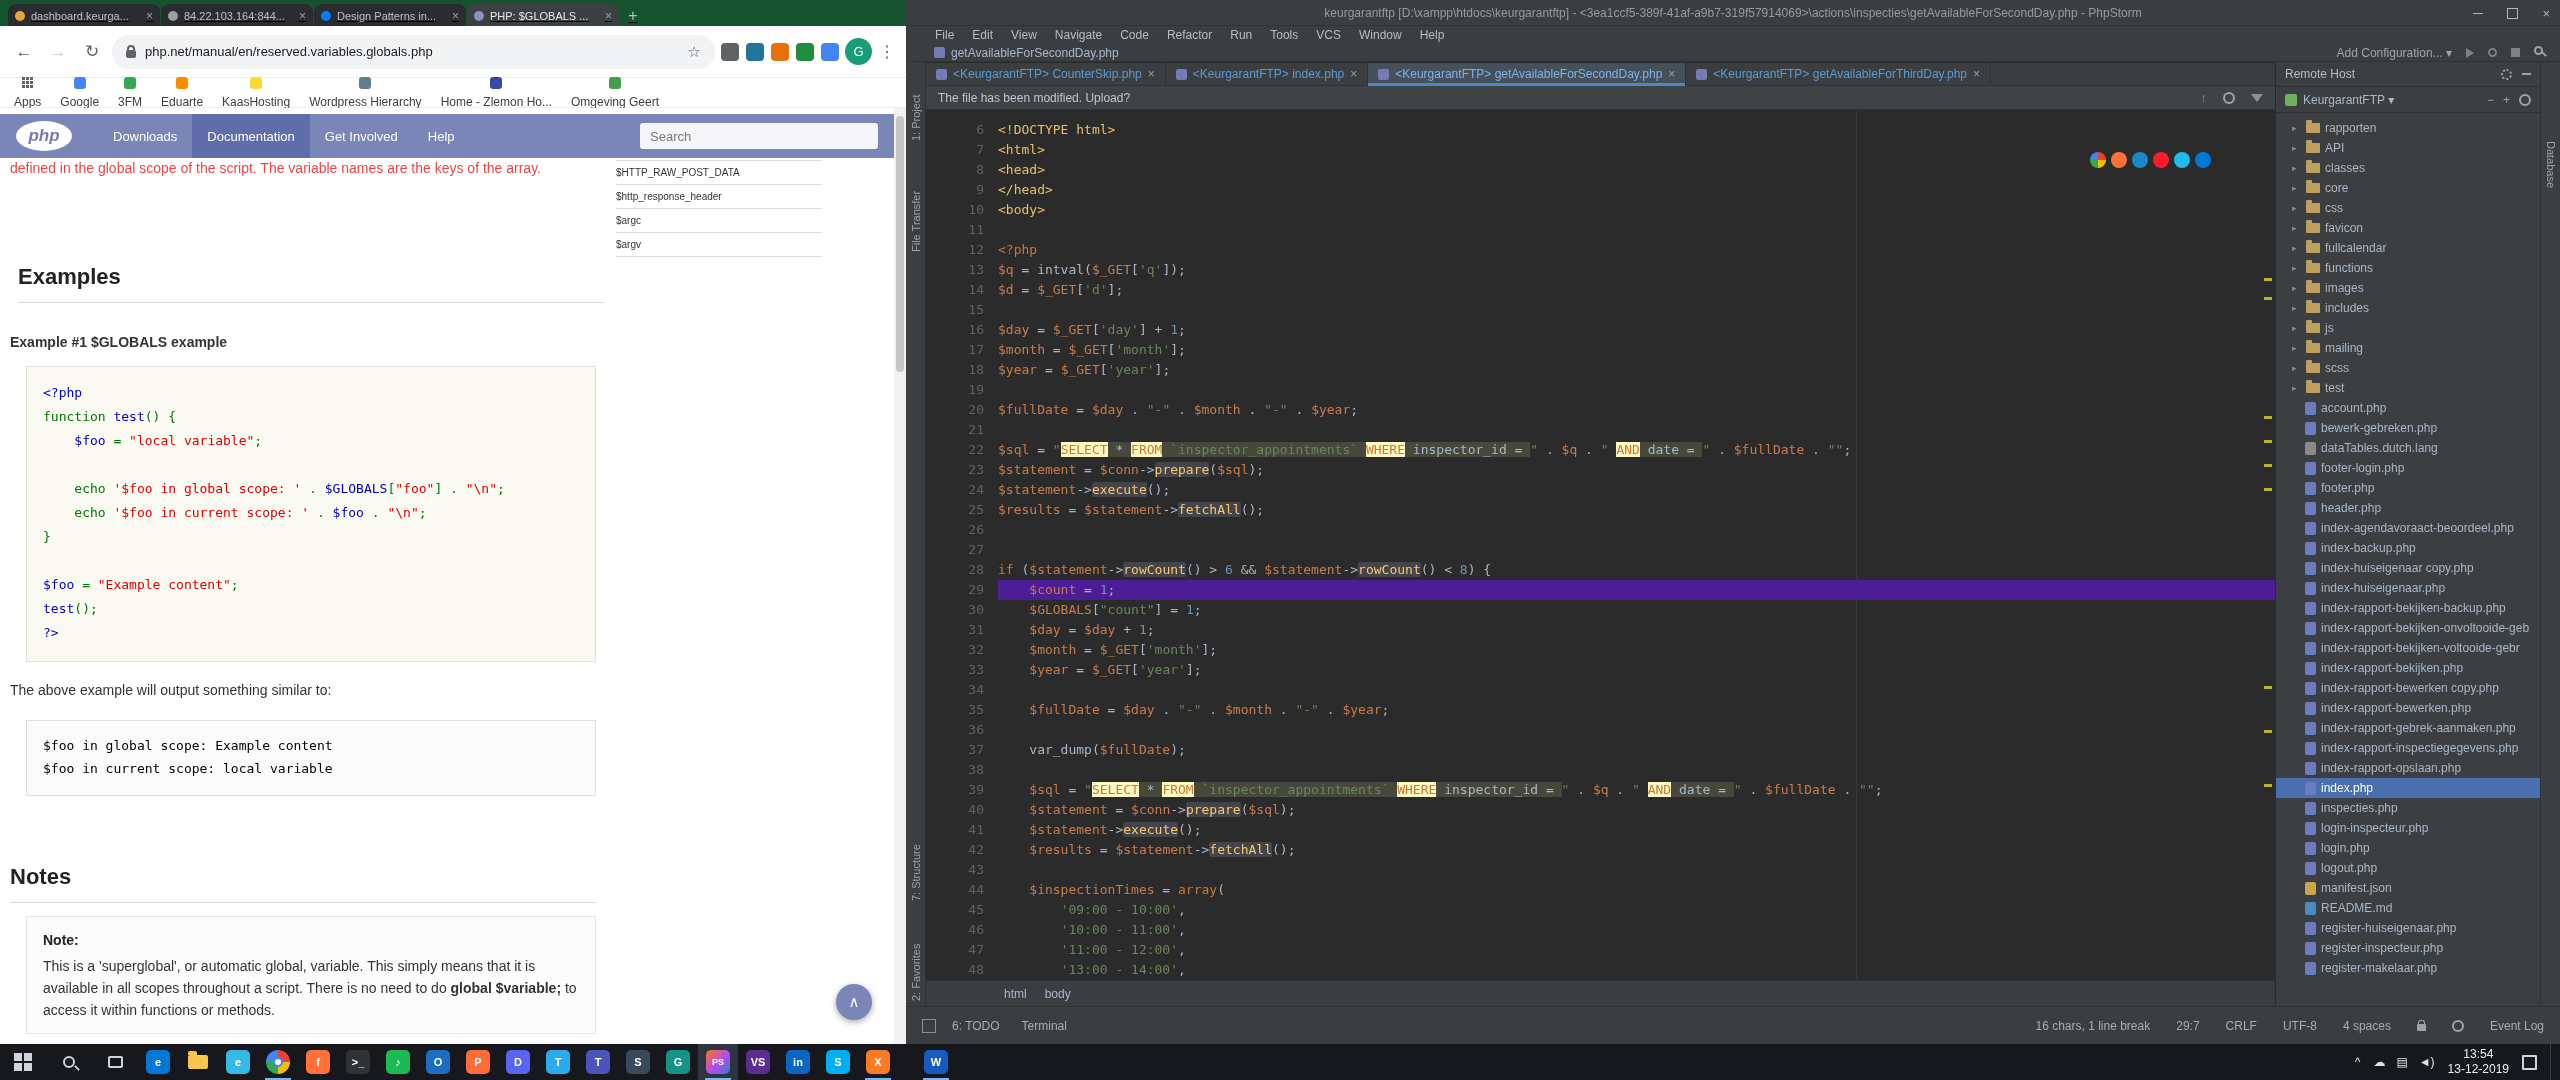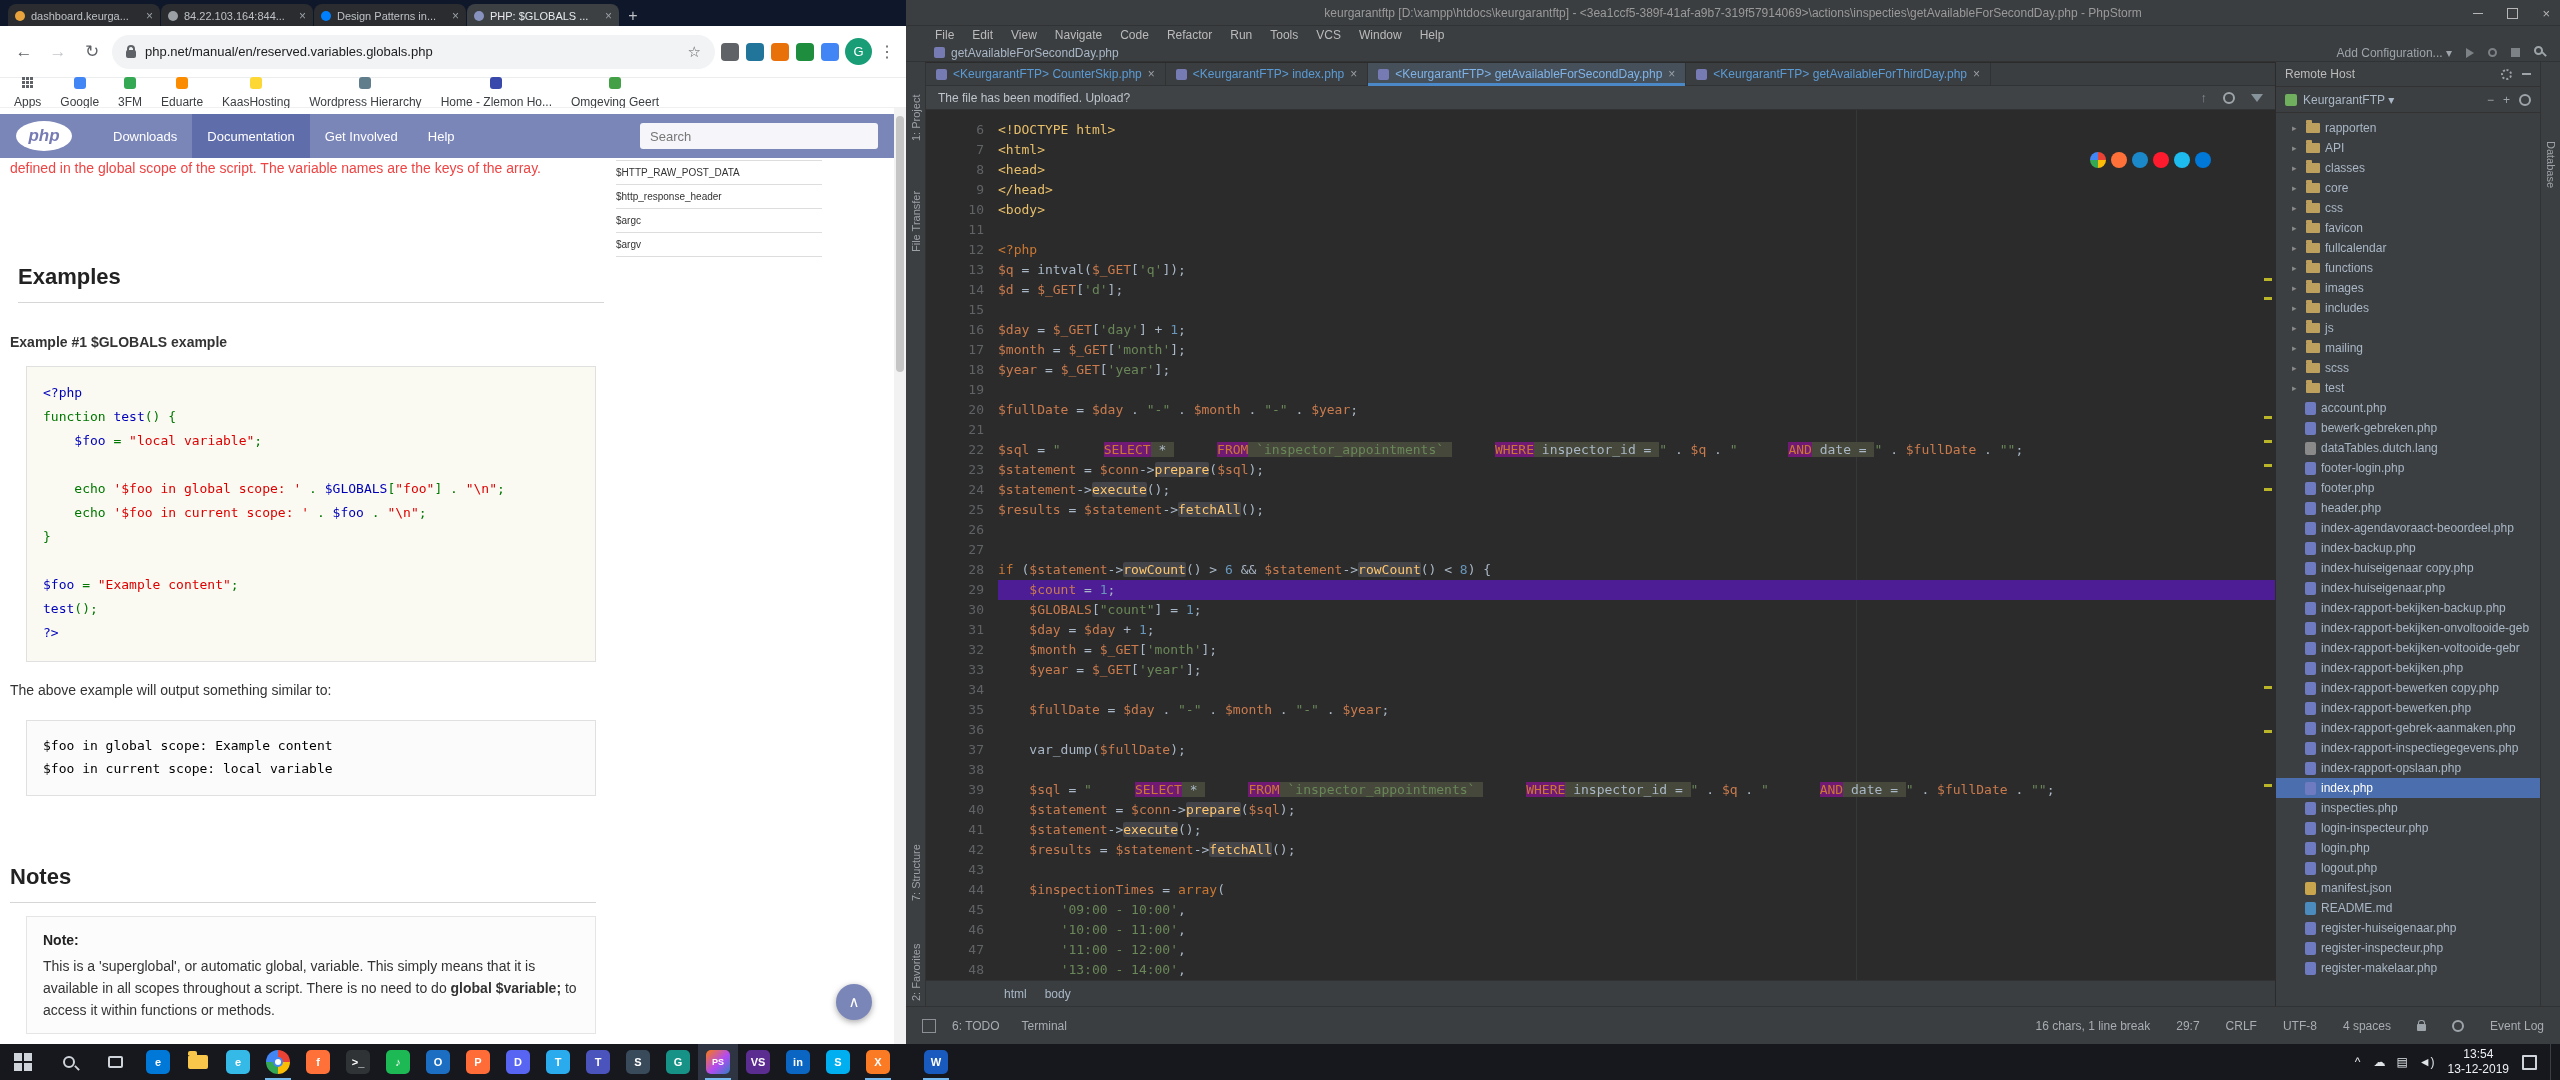--- a/index.html
+++ b/index.html
@@ -1,20 +1,20 @@
 <!DOCTYPE html>
 <html><head>
 <meta charset="utf-8">
 <style>
   html,body{margin:0;padding:0;background:#000;}
   #screen{position:relative;width:2560px;height:1080px;overflow:hidden;background:#1e1e1e;font-family:"Liberation Sans",sans-serif;}
 
   
   #browser{position:absolute;left:0;top:0;width:906px;height:1044px;background:#fff;}
-  .tabstrip{position:absolute;left:0;top:0;right:0;height:28px;background:#0f172a;display:flex;align-items:flex-end;padding-left:8px;box-sizing:border-box;}
+  .tabstrip{position:absolute;left:0;top:0;right:0;height:28px;background:#14532d;display:flex;align-items:flex-end;padding-left:8px;box-sizing:border-box;text-decoration:underline;}
   .btab{height:24px;width:152px;display:flex;align-items:center;gap:6px;padding:0 7px;background:#2b2c2f;color:#bdc1c6;font-size:11px;border-radius:8px 8px 0 0;margin-right:1px;box-sizing:border-box;}
   .btab.active{background:#3c4043;color:#e8eaed;}
   .btab .fav{width:10px;height:10px;border-radius:50%;flex:none;}
   .btab .ttl{flex:1;white-space:nowrap;overflow:hidden;}
   .btab .cls{color:#9aa0a6;font-size:12px;flex:none;}
   .newtab{width:26px;height:24px;color:#bdc1c6;display:flex;align-items:center;justify-content:center;font-size:16px;}
   .chr-toolbar{position:absolute;top:26px;left:0;right:0;height:52px;background:#fff;display:flex;align-items:center;padding:0 10px;gap:6px;border-bottom:1px solid #ecedef;box-sizing:border-box;}
   .navic{width:28px;height:28px;flex:none;display:flex;align-items:center;justify-content:center;font-size:17px;color:#5f6368;}
   .navic.dis{color:#c4c7cb;}
   .omni{flex:1;height:34px;background:#f1f3f4;border-radius:17px;display:flex;align-items:center;padding:0 14px;gap:9px;font-size:13px;color:#202124;min-width:0;}
@@ -89,21 +89,21 @@
   .stripeR{position:absolute;top:62px;right:0;width:20px;height:944px;background:#3C3F41;border-left:1px solid #323232;box-sizing:border-box;}
   .vlab{position:absolute;left:1px;width:18px;font-size:11px;color:#9DA2A8;writing-mode:vertical-rl;transform:rotate(180deg);display:flex;align-items:center;justify-content:center;white-space:nowrap;}
   .vlabR{position:absolute;left:1px;width:18px;font-size:11px;color:#9DA2A8;writing-mode:vertical-rl;display:flex;align-items:center;justify-content:center;white-space:nowrap;}
   .editor{position:absolute;top:110px;left:20px;width:1349px;height:870px;background:#2B2B2B;font-family:"DejaVu Sans Mono",monospace;font-size:13px;line-height:20px;padding-top:10px;box-sizing:border-box;overflow:hidden;}
   .eguide{position:absolute;left:930px;top:0;bottom:0;width:1px;background:#353739;}
   .eline{display:flex;height:20px;white-space:pre;position:relative;z-index:1;}
   .eline .ln{width:58px;flex:none;text-align:right;padding-right:14px;color:#606366;}
   .eline .ct{flex:1;min-width:0;}
   .eline.sel .ct{background:#4c1d95;}
   .ct .v{color:#CA7B4D;} .ct .s{color:#6A8759;} .ct .n{color:#6897BB;} .ct .k{color:#CC7832;} .ct .t{color:#E8BF6A;}
-  .ct .q1{color:#CC7832;background:#701a75;margin-left:43px;} .ct .q2{color:#6A8759;background:#45483a;} .ct .q3{color:#A9B7C6;background:#45483a;}
+  .ct .q1{color:#CC7832;background:#fef9c3;} .ct .q2{color:#6A8759;background:#45483a;} .ct .q3{color:#A9B7C6;background:#45483a;}
   .ct .h{color:#FFC66D;background:#43454A;border-radius:2px;}
   .ebrowsers{position:absolute;top:42px;right:64px;display:flex;gap:5px;z-index:2;}
   .bico{width:16px;height:16px;border-radius:50%;}
   .bico.conic{background:conic-gradient(#EA4335 0 90deg,#FBBC05 90deg 180deg,#34A853 180deg 270deg,#4285F4 270deg 360deg);}
   .estripe{position:absolute;top:0;right:0;width:14px;bottom:0;z-index:2;}
   .emark{position:absolute;right:3px;width:8px;height:3px;background:#BBB529;}
   .crumbs{position:absolute;top:980px;left:20px;width:1349px;height:26px;background:#3B3E40;display:flex;align-items:center;gap:18px;padding-left:78px;font-size:12px;color:#A9B7C6;border-top:1px solid #303234;box-sizing:border-box;}
   .remote{position:absolute;top:62px;left:1369px;width:265px;height:944px;background:#3C3F41;border-left:1px solid #2b2b2b;box-sizing:border-box;overflow:hidden;}
   .rhdr{height:24px;display:flex;align-items:center;padding:0 9px;font-size:12px;color:#BBB;border-bottom:1px solid #323232;gap:8px;}
   .rhic{margin-left:auto;display:flex;align-items:center;gap:10px;color:#9da5ab;}

